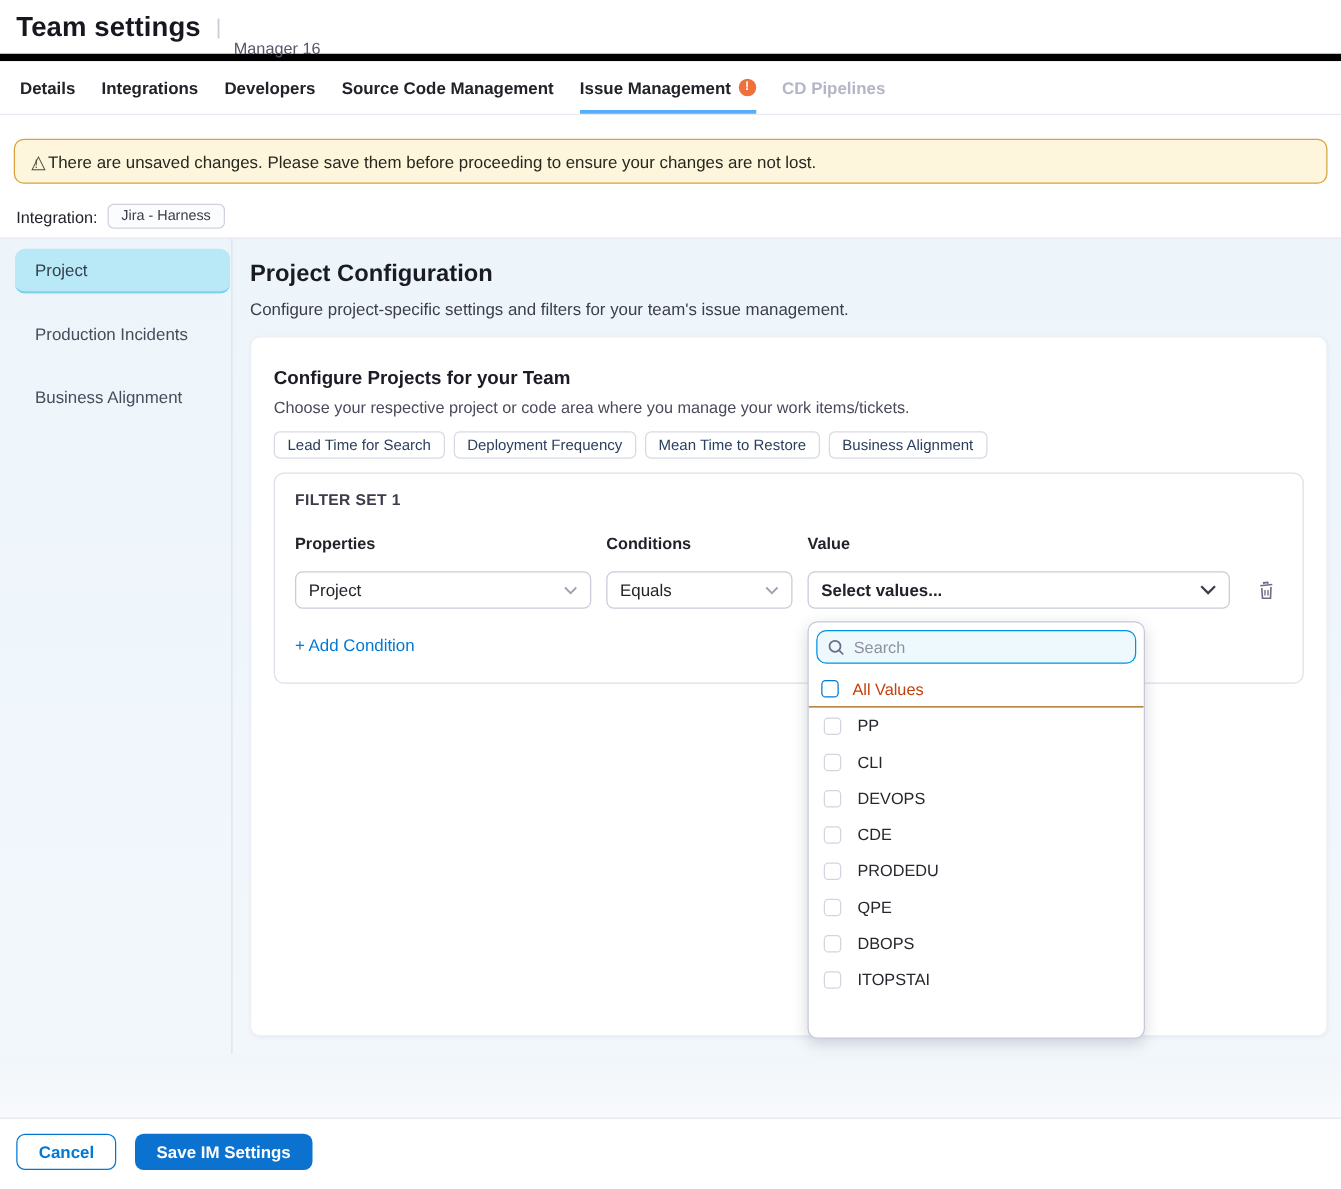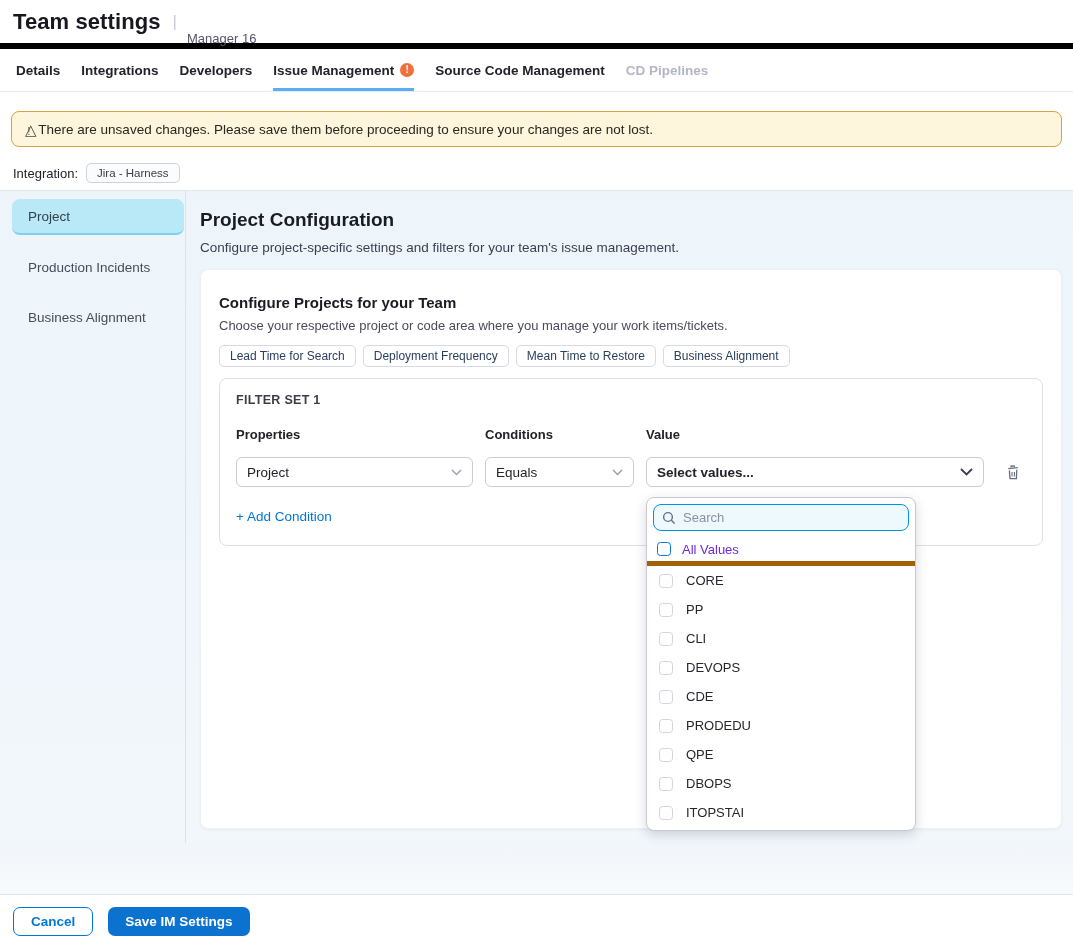--- a/index.html
+++ b/index.html
@@ -59,21 +59,21 @@
   .select.value-select .sel-text { font-weight:bold; }
   .value-wrap { position:relative; width:338px; }
   .trash-btn { margin-left:9px; background:none; border:none; cursor:pointer; display:flex; align-items:center; }
   .add-condition { margin-top:22px; color:#0278d5; font-weight:normal; font-size:13.5px; cursor:pointer; display:inline-block; }
 
   
   .dropdown-panel { position:absolute; top:40px; left:0; width:270px; height:334px; background:#fff; border:1px solid #c6c9d4; border-radius:8px; box-shadow:0 4px 12px rgba(30,40,70,.18); z-index:5; overflow:hidden; }
   .search-box { margin:6px; height:27px; border:1.5px solid #0092e4; border-radius:8px; background:#eef9fe; display:flex; align-items:center; gap:7px; padding:0 8px; }
   .search-box input { border:none; outline:none; background:transparent; font-size:13px; color:#22222a; width:100%; font-family:inherit; }
   .search-box input::placeholder { color:#8e90a0; }
-  .all-values-row { display:flex; align-items:center; gap:11px; padding:0 8px 0 10px; height:29px; border-bottom:5px solid #a16207; font-size:13px; color:#6d28d9; cursor:pointer; }
+  .all-values-row { display:flex; align-items:center; gap:11px; padding:0 8px 0 10px; height:29px; border-bottom:1px solid #a16207; font-size:13px; color:#c2410c; cursor:pointer; }
   .option-row { display:flex; align-items:center; gap:13px; padding-left:12px; height:29px; font-size:13px; color:#26262e; cursor:pointer; }
   .cb { width:14px; height:14px; border:1.5px solid #d2d5df; border-radius:3.5px; background:#fff; flex-shrink:0; }
   .cb.cb-blue { border-color:#0278d5; }
 
   
   .bottom-spacer { height:51px; background:linear-gradient(180deg,#f1f6fa,#f8fafc); }
   .footer { height:54px; border-top:1px solid #dfe3ea; background:#fff; display:flex; align-items:center; gap:15px; padding:0 13px; }
   .btn { border-radius:7px; font-size:13.5px; font-weight:bold; font-family:inherit; cursor:pointer; height:29px; padding:0 17px; display:flex; align-items:center; }
   .btn-secondary { background:#fff; border:1.5px solid #0278d5; color:#0278d5; }
   .btn-primary { background:#0b72d0; border:none; color:#fff; }
@@ -92,26 +92,26 @@
 <div class="tabs">
   <div class="tab">
     <span>Details</span>
   </div>
   <div class="tab">
     <span>Integrations</span>
   </div>
   <div class="tab">
     <span>Developers</span>
   </div>
+  <div class="tab">
+    <span>Source Code Management</span>
+  </div>
   <div class="tab active">
     <span>Issue Management</span>
     <span class="tab-badge">!</span>
-  </div>
-  <div class="tab">
-    <span>Source Code Management</span>
   </div>
   <div class="tab disabled">
     <span>CD Pipelines</span>
   </div>
 </div>
 
 <div class="notice-zone">
   <div class="banner">
     <span class="warn-icon">△<span style="margin-left:-9px;font-size:10px;">!</span></span>
     <span>There are unsaved changes. Please save them before proceeding to ensure your changes are not lost.</span>
@@ -198,24 +198,20 @@
                 </span>
                 <input type="text" placeholder="Search" style="">
               </div>
               <div class="all-values-row">
                 <span class="cb cb-blue"></span>
                 <span>All Values</span>
               </div>
               <div>
                 <div class="option-row">
                   <span class="cb"></span>
-                  <span>CORE</span>
-                </div>
-                <div class="option-row">
-                  <span class="cb"></span>
                   <span>PP</span>
                 </div>
                 <div class="option-row">
                   <span class="cb"></span>
                   <span>CLI</span>
                 </div>
                 <div class="option-row">
                   <span class="cb"></span>
                   <span>DEVOPS</span>
                 </div>

